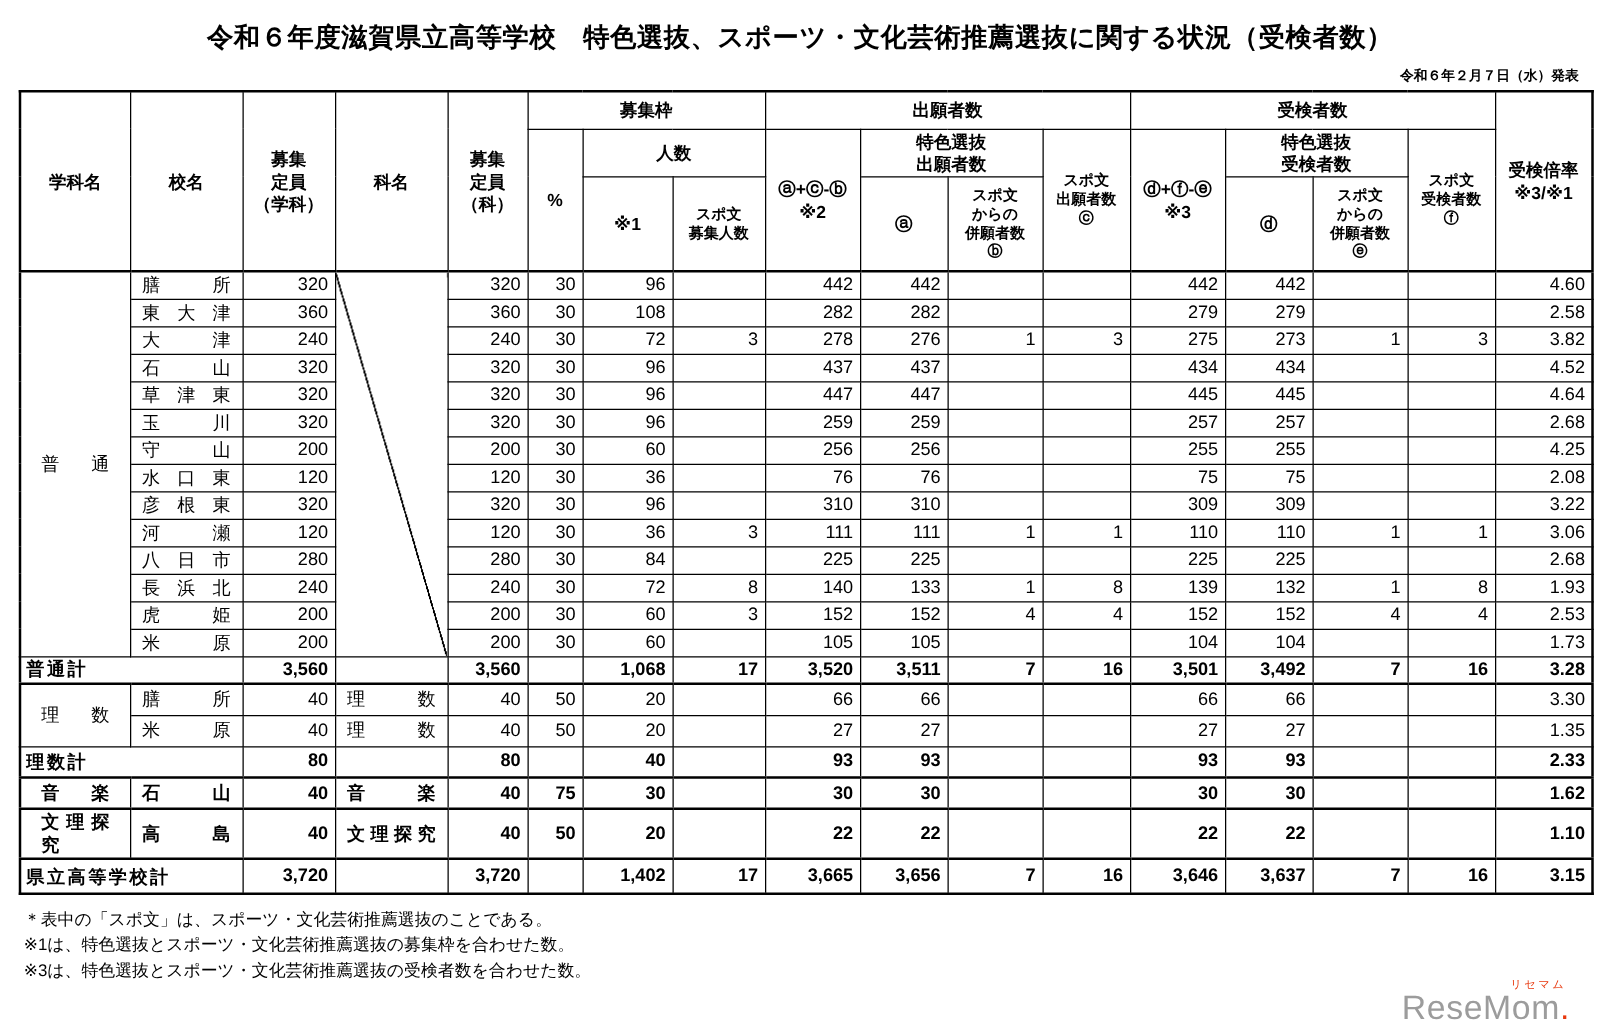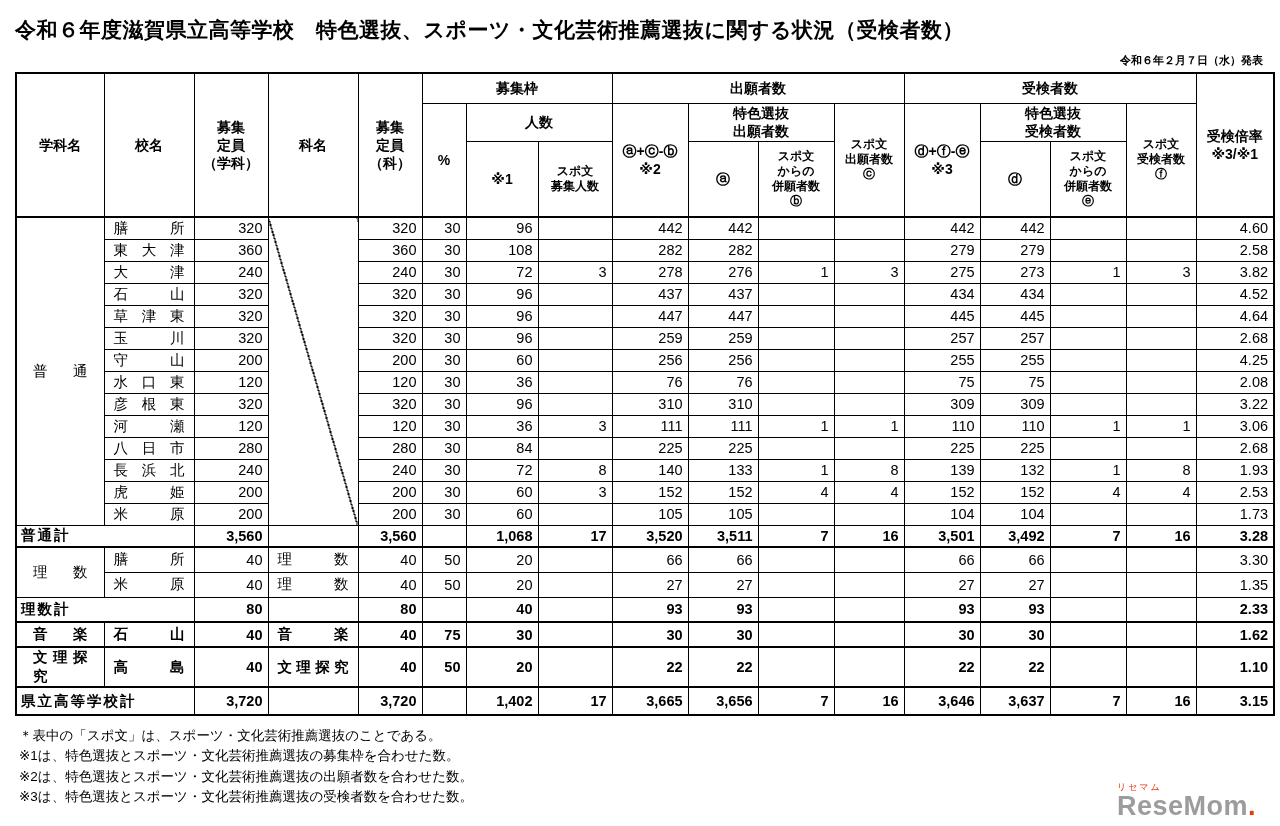--- a/index.html
+++ b/index.html
@@ -2,21 +2,21 @@
 <html lang="ja"><head>
 <meta charset="utf-8">
 <style>
   html,body{margin:0;padding:0;}
   body{
     width:1280px;height:826px;background:#fff;color:#000;
     font-family:"Liberation Sans","DejaVu Sans",sans-serif;
     position:relative;overflow:hidden;
   }
   .page{padding:12px 15px 0 15px;}
-  .title{font-size:21px;font-weight:bold;letter-spacing:.5px;margin-top:4px;}
+  .title{font-size:21px;font-weight:bold;text-align:center;letter-spacing:.5px;margin-top:4px;}
   .date{font-size:11px;font-weight:bold;text-align:right;margin:9px 2px 4px 0;}
 
   table{border-collapse:collapse;table-layout:fixed;width:1250px;border:2.5px solid #000;}
   th,td{border:1px solid #000;overflow:hidden;}
   thead th{
     font-size:14px;font-weight:bold;text-align:center;vertical-align:middle;
     line-height:1.3;padding:0 2px;
   }
   .pre{white-space:pre-line;margin-top:16px;}
   .small{font-size:12px;line-height:1.25;}
@@ -32,23 +32,23 @@
   .bold td{font-weight:bold;}
   .thick-top td{border-top:2.5px solid #000;}
   .diag{
     background:linear-gradient(to top right,
       #fff calc(50% - 0.7px), #000 calc(50% - 0.7px),
       #000 calc(50% + 0.7px), #fff calc(50% + 0.7px));
   }
 
   .footnotes{margin:10px 0 0 4px;font-size:13.5px;line-height:1.5;}
 
-  .logo{position:absolute;right:24px;bottom:6px;line-height:1;}
+  .logo{position:absolute;right:24px;bottom:6px;text-align:right;line-height:1;}
   .logo-furigana{display:block;color:#e8380d;font-size:9px;letter-spacing:2px;margin:0 3px 1px 0;}
-  .logo-text{color:#9c9c9c;font-weight:bold;font-size:27px;letter-spacing:0.5px;}
+  .logo-text{color:#9c9c9c;font-weight:normal;font-size:27px;letter-spacing:0.5px;}
   .logo-dot{color:#e8380d;}
 </style>
 </head>
 <body>
 
 <div class="page">
 
   <div class="title">令和６年度滋賀県立高等学校　特色選抜、スポーツ・文化芸術推薦選抜に関する状況（受検者数）</div>
   <div class="date">令和６年２月７日（水）発表</div>
 
@@ -492,21 +492,20 @@
           <td class="num">7</td>
           <td class="num">16</td>
           <td class="num">3.15</td>
         </tr>
       </tbody>
   </table>
 
   <div class="footnotes">
     <div>＊表中の「スポ文」は、スポーツ・文化芸術推薦選抜のことである。</div>
     <div>※1は、特色選抜とスポーツ・文化芸術推薦選抜の募集枠を合わせた数。</div>
-    <div>※2は、特色選抜とスポーツ・文化芸術推薦選抜の出願者数を合わせた数。</div>
     <div>※3は、特色選抜とスポーツ・文化芸術推薦選抜の受検者数を合わせた数。</div>
   </div>
 
 </div>
 
 <div class="logo">
   <span class="logo-furigana">リセマム</span>
   <span class="logo-text"><span>ReseMom</span><span class="logo-dot">.</span></span>
 </div>
 

